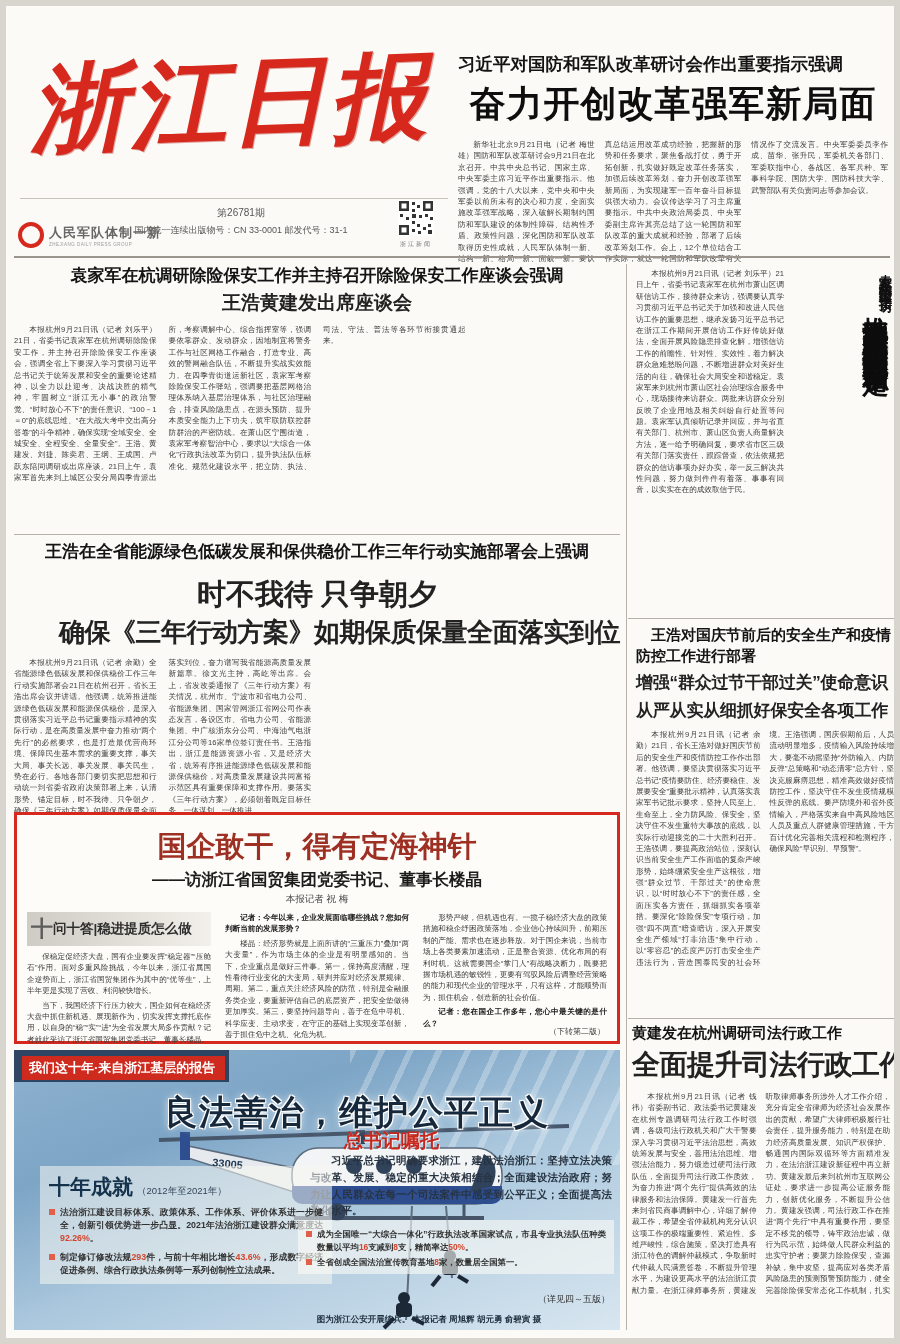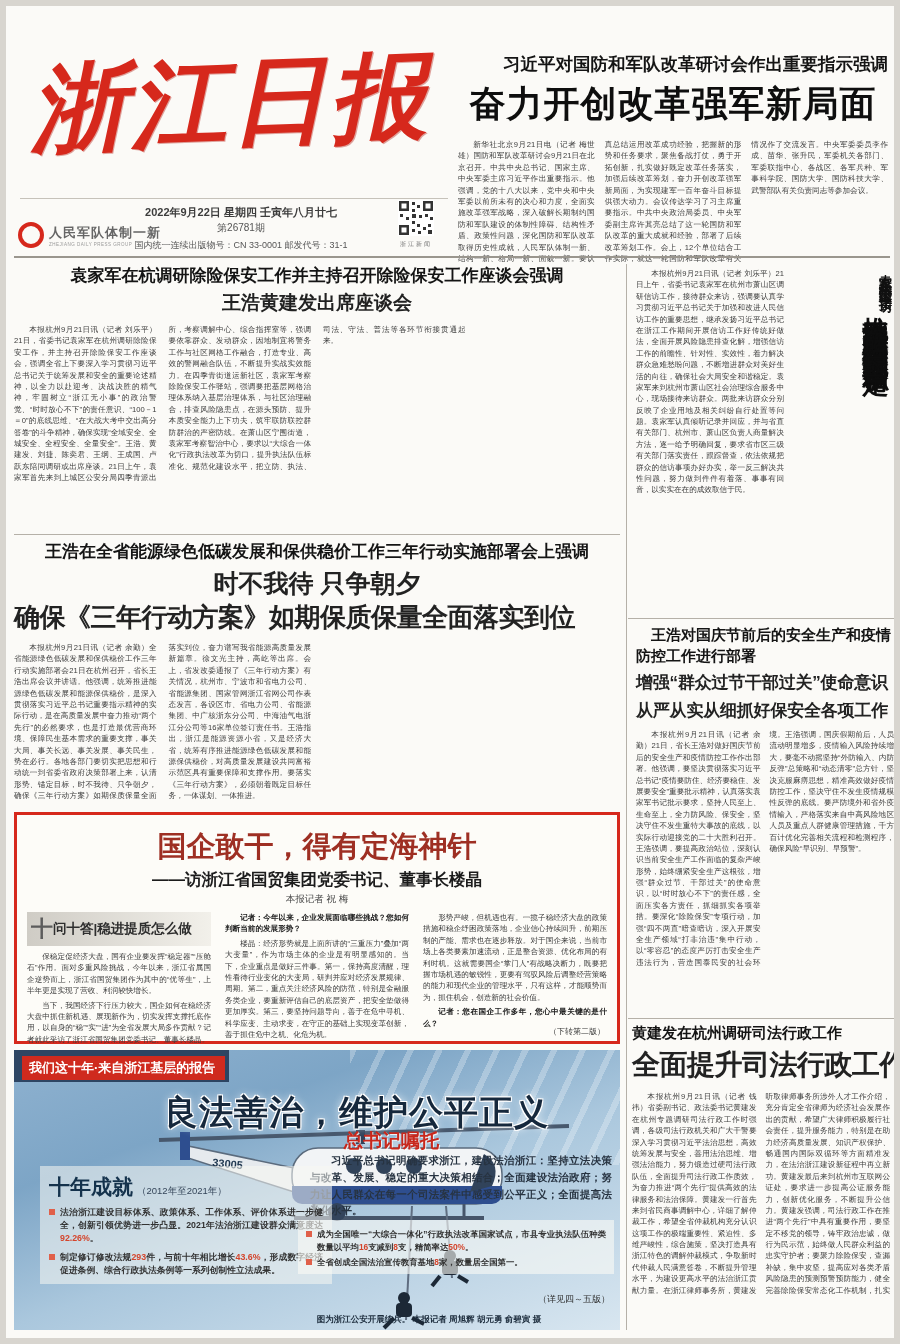--- a/index.html
+++ b/index.html
@@ -16,35 +16,35 @@
   .dateline .d3{font-size:9px;margin-top:4px;}
   .group{position:absolute;left:12px;top:216px;display:flex;align-items:center;gap:5px;}
   .group-ring{width:18px;height:18px;border:4px solid #d6281c;border-radius:50%;}
   .group-name{font-size:13px;font-weight:900;color:#666;letter-spacing:1px;}
   .group-en{font-size:4.5px;color:#999;letter-spacing:.5px;}
   .qr-wrap{position:absolute;left:390px;top:194px;width:40px;text-align:center;}
   .qr-cap{font-size:6px;color:#777;letter-spacing:2px;}
   
   .tr-story{position:absolute;left:452px;top:46px;width:430px;}
   .kicker{font-weight:700;color:#141414;}
-  .tr-story .kicker{font-size:17.5px;text-align:right;}
+  .tr-story .kicker{font-size:17.5px;text-align:left;}
   .tr-story .headline{font-size:36px;font-weight:900;text-align:center;color:#0e0e0e;letter-spacing:1px;margin-top:4px;}
   .bodytext{font-size:7.6px;line-height:1.5;text-align:justify;color:#3c3c3c;overflow:hidden;column-fill:auto;text-indent:2em;}
   .tr-story .bodytext{margin-top:10px;height:128px;column-count:3;column-gap:10px;}
   .rule-h{position:absolute;background:#9a968e;}
   
   .lead{position:absolute;left:8px;top:258px;width:606px;}
   .lead .kicker{font-size:17px;text-align:center;}
   .lead .headline{font-size:36px;font-weight:900;text-align:center;color:#0d0d0d;letter-spacing:.5px;margin-top:3px;}
   .lead .subhead{font-size:19px;font-weight:700;text-align:center;margin-top:3px;}
   .lead .bodytext{margin-top:8px;height:160px;column-count:4;column-gap:12px;}
   .energy{position:absolute;left:8px;top:534px;width:606px;}
   .energy .kicker{font-size:17px;text-align:center;}
-  .energy .h1{font-size:25px;font-weight:900;text-align:center;margin-top:4px;}
-  .energy .h2{font-size:26px;font-weight:900;text-align:left;letter-spacing:-.5px;}
+  .energy .h1{font-size:29px;font-weight:900;text-align:center;margin-top:12px;}
+  .energy .h2{font-size:26px;font-weight:900;text-align:right;letter-spacing:-.5px;}
   .energy .bodytext{margin-top:7px;height:162px;column-count:4;column-gap:12px;}
   
   .soe{position:absolute;left:8px;top:806px;width:606px;height:232px;border:3px solid #d6281c;background:#fdfcf8;box-sizing:border-box;padding:12px 10px 4px;}
   .soe .headline{font-size:29px;font-weight:900;text-align:center;color:#9e2f23;}
   .soe .subhead{font-size:16.5px;font-weight:700;text-align:center;color:#1c1c1c;margin-top:2px;}
   .soe .byline{font-size:9.5px;text-align:center;color:#444;margin-top:2px;}
   .soe .cols{margin-top:6px;height:142px;column-count:3;column-gap:14px;overflow:hidden;column-fill:auto;}
   .feature-tag{break-inside:avoid;background:linear-gradient(90deg,#cfccc5,#f2f0ea);padding:2px 4px;margin-bottom:5px;white-space:nowrap;}
   .feature-tag .big{font-size:22px;font-weight:900;color:#5c5c5c;vertical-align:-3px;}
   .feature-tag .txt{font-size:13.5px;font-weight:700;color:#2e2e2e;}
@@ -91,21 +91,20 @@
   .justice .bodytext{margin-top:7px;height:214px;column-count:2;column-gap:9px;}
 </style>
 </head>
 <body>
 
 <div class="page">
 
   <div class="masthead-title">浙江日报</div>
   <div class="mast-rule"></div>
   <div class="dateline">
-    <div class="d1">2022年9月22日 星期四 壬寅年八月廿七</div>
     <div class="d2">第26781期</div>
     <div class="d3">国内统一连续出版物号：CN 33-0001 邮发代号：31-1</div>
   </div>
   <div class="group">
     <div class="group-ring"></div>
     <div>
       <div class="group-name">人民军队体制一新</div>
       <div class="group-en">ZHEJIANG DAILY PRESS GROUP</div>
     </div>
   </div>

